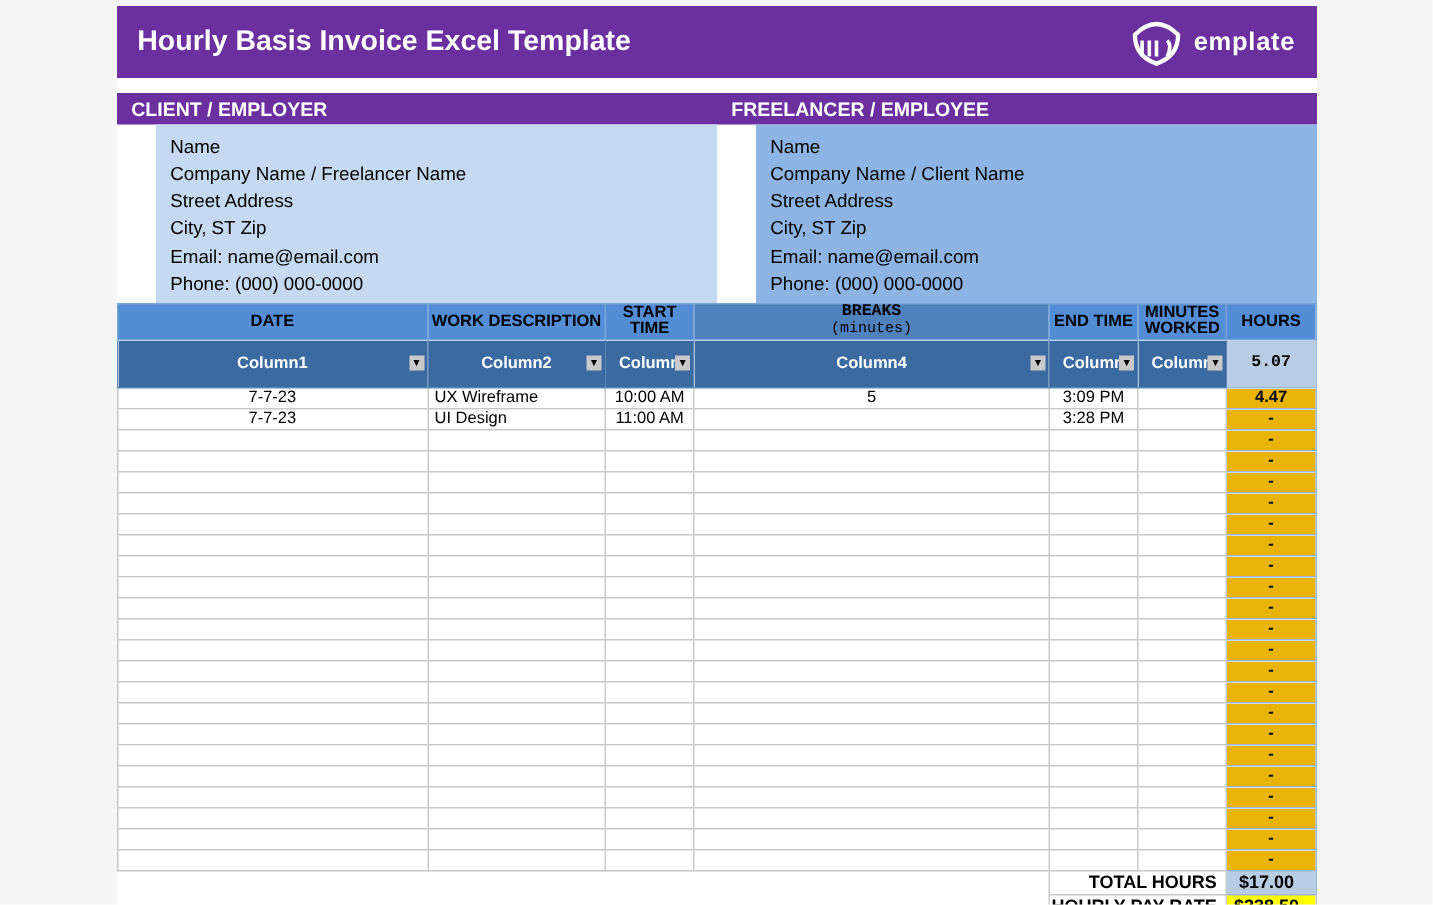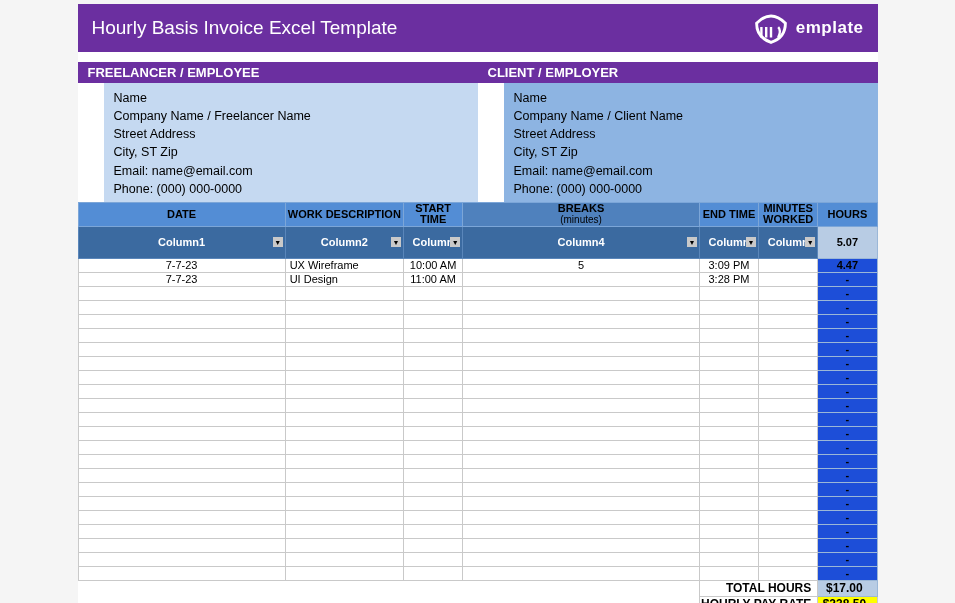--- a/index.html
+++ b/index.html
@@ -18,21 +18,21 @@
   }
   .title-bar {
     background: #6b2fa0;
     color: #fff;
     padding: 8px 14px;
     display: flex;
     align-items: center;
     justify-content: space-between;
     height: 48px;
   }
-  .title-bar h1 { font-size: 19px; font-weight: 400; }
+  .title-bar h1 { font-size: 19px; font-weight: 700; }
   .logo { display: flex; align-items: center; gap: 1px; }
   .logo-text { font-size: 17px; font-weight: 600; letter-spacing: 0.5px; }
   .logo svg { width: 48px; height: 48px; }
   .white-strip { height: 10px; background: #fff; }
   .section-row {
     display: flex;
     background: #6b2fa0;
   }
   .section-cell {
     flex: 1;
@@ -59,21 +59,21 @@
     background: #538dd5;
     color: #000;
     font-size: 11px;
     font-weight: bold;
     text-align: center;
     border: 1px solid #7ca6d8;
     height: 24px;
     vertical-align: middle;
     line-height: 1.05;
   }
-  .header-row-1 th.blue2 { background: #4f81bd; }
+  .header-row-1 th.blue2 { background: #4f81bd; font-family: Liberation Mono, monospace; }
   .header-row-1 th .sub { font-size: 10px; font-weight: normal; display: block; text-align: center; }
   .filter-row td {
     background: #3b6aa0;
     color: #fff;
     font-size: 11px;
     font-weight: bold;
     text-align: center;
     border: 1px solid #5a86ba;
     height: 32px;
     position: relative;
@@ -91,34 +91,35 @@
     align-items: center;
     justify-content: center;
     font-size: 7px;
     color: #000;
   }
   .filter-row td.hours-cell {
     background: #b8cce4;
     color: #000;
     border: 1px solid #9bb7d7;
     font-weight: bold;
+    font-family: Liberation Mono, monospace;
   }
   .data-row td {
     font-size: 11px;
     height: 14px;
     border: 1px solid #c9c9c9;
     padding: 0 4px;
     text-align: center;
     background: #fff;
     overflow: hidden;
     white-space: nowrap;
   }
   .data-row td.left { text-align: left; }
   .data-row td.hours-cell {
-    background: #1d4ed8;
+    background: #eab308;
     border: 1px solid #9bb7d7;
     font-weight: bold;
   }
   .totals-row td {
     font-size: 12px;
     height: 16px;
     border: 1px solid #c9c9c9;
     text-align: right;
     padding-right: 6px;
     font-weight: bold;
@@ -139,22 +140,22 @@
         <path d="M20 40 Q50 10 80 40 Q80 70 50 80 Q20 70 20 40 Z" fill="none" stroke="#fff" stroke-width="6"></path>
         <path d="M30 48 L30 70 M40 48 L40 70 M50 48 L50 70" stroke="#fff" stroke-width="5"></path>
         <path d="M65 48 Q72 55 65 70" fill="none" stroke="#fff" stroke-width="5"></path>
       </svg>
       <span class="logo-text">emplate</span>
     </div>
   </div>
   <div class="white-strip"></div>
 
   <div class="section-row">
+    <div class="section-cell">CLIENT / EMPLOYER</div>
     <div class="section-cell">FREELANCER / EMPLOYEE</div>
-    <div class="section-cell">CLIENT / EMPLOYER</div>
   </div>
 
   <div class="info-row">
     <div class="info-cell left">
       <div>Name</div>
       <div>Company Name / Freelancer Name</div>
       <div>Street Address</div>
       <div>City, ST Zip</div>
       <div>Email: name@email.com</div>
       <div>Phone: (000) 000-0000</div>

